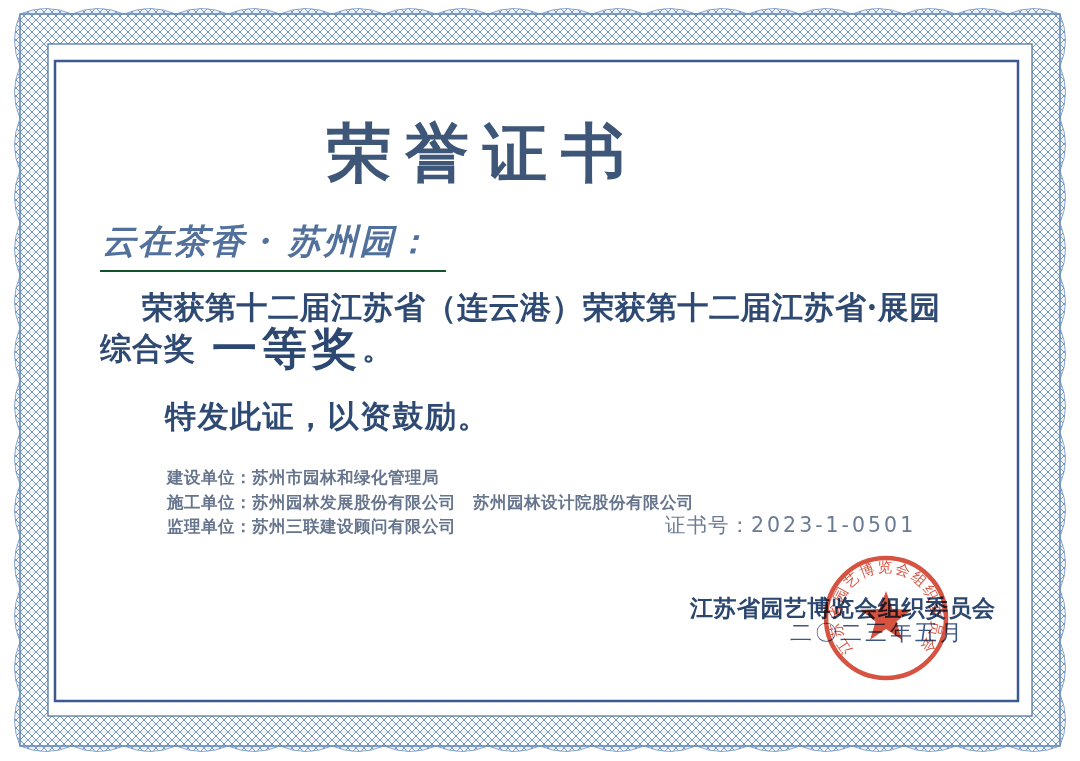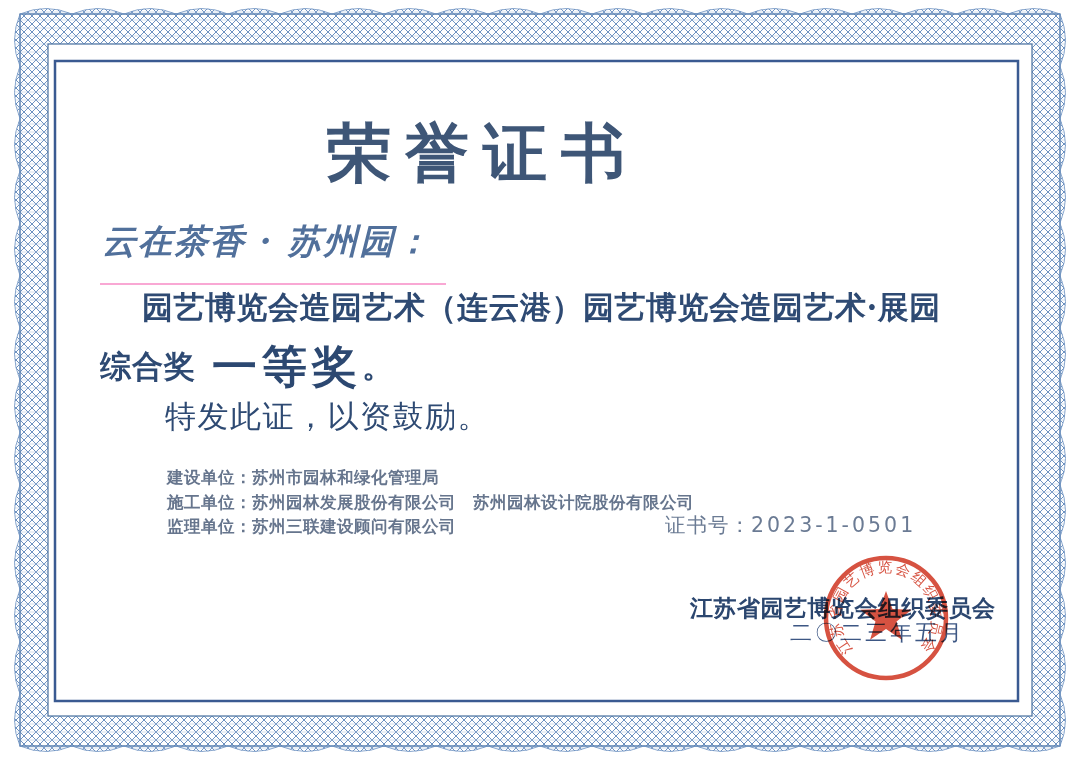--- a/index.html
+++ b/index.html
@@ -29,52 +29,52 @@
     letter-spacing: 0.22em;
     color: #3e5677;
     text-indent: 0.22em; 
   }
   .recipient {
     left: 100px; top: 219px;
     font-size: 34px;
     font-weight: bold;
     font-style: italic;
     color: #51709b;
-    border-bottom: 2px solid #f9a8d4;
-    padding: 0 14px 18px 2px;
+    border-bottom: 2px solid #14532d;
+    padding: 0 14px 5px 2px;
     letter-spacing: 2px;
   }
   .body-line1 {
     left: 142px; top: 287px;
     font-size: 31px;
     font-weight: 600;
     color: #2e4a73;
     letter-spacing: 0.5px;
     white-space: nowrap;
   }
   .body-line2 {
-    left: 100px; top: 337px;
+    left: 100px; top: 319px;
     font-size: 31px;
     font-weight: 600;
     color: #2e4a73;
     letter-spacing: 1px;
     white-space: nowrap;
   }
   .award {
     font-size: 45px;
     font-weight: 800;
     letter-spacing: 5px;
     margin-left: 16px;
     vertical-align: -5px;
     color: #2c4871;
   }
   .body-line3 {
     left: 165px; top: 396px;
     font-size: 31px;
-    font-weight: 400;
+    font-weight: 700;
     color: #2e4a73;
     letter-spacing: 1.5px;
   }
   .units {
     left: 167px; top: 466px;
     font-size: 16.5px;
     line-height: 24.6px;
     color: #66758d;
     letter-spacing: 0.5px;
     font-family: "DejaVu Sans", sans-serif;
@@ -135,21 +135,21 @@
 
     <path fill="url(#mesh)" stroke="#6d92c1" stroke-width="0.8" d="M1060,14 q11,26.2 0,52.3 q11,26.2 0,52.3 q11,26.2 0,52.3 q11,26.2 0,52.3 q11,26.2 0,52.3 q11,26.2 0,52.3 q11,26.2 0,52.3 q11,26.2 0,52.3 q11,26.2 0,52.3 q11,26.2 0,52.3 q11,26.2 0,52.3 q11,26.2 0,52.3 q11,26.2 0,52.3 q11,26.2 0,52.3 Z"></path>
 
     <rect x="55" y="61" width="963" height="640" fill="none" stroke="#3a5a91" stroke-width="2.5"></rect>
   </svg>
 
   <div class="abs title">荣誉证书</div>
 
   <div class="abs recipient">云在茶香 · 苏州园：</div>
 
-  <div class="abs body-line1">园艺博览会造园艺术（连云港）园艺博览会造园艺术·展园</div>
+  <div class="abs body-line1">荣获第十二届江苏省（连云港）荣获第十二届江苏省·展园</div>
 
   <div class="abs body-line2"><span>综合奖</span><span class="award">一等奖</span><span>。</span></div>
 
   <div class="abs body-line3">特发此证，以资鼓励。</div>
 
   <div class="abs units">
     <div><span>建设单位：</span><span>苏州市园林和绿化管理局</span></div>
     <div><span>施工单位：</span><span>苏州园林发展股份有限公司　苏州园林设计院股份有限公司</span></div>
     <div><span>监理单位：</span><span>苏州三联建设顾问有限公司</span></div>
   </div>

